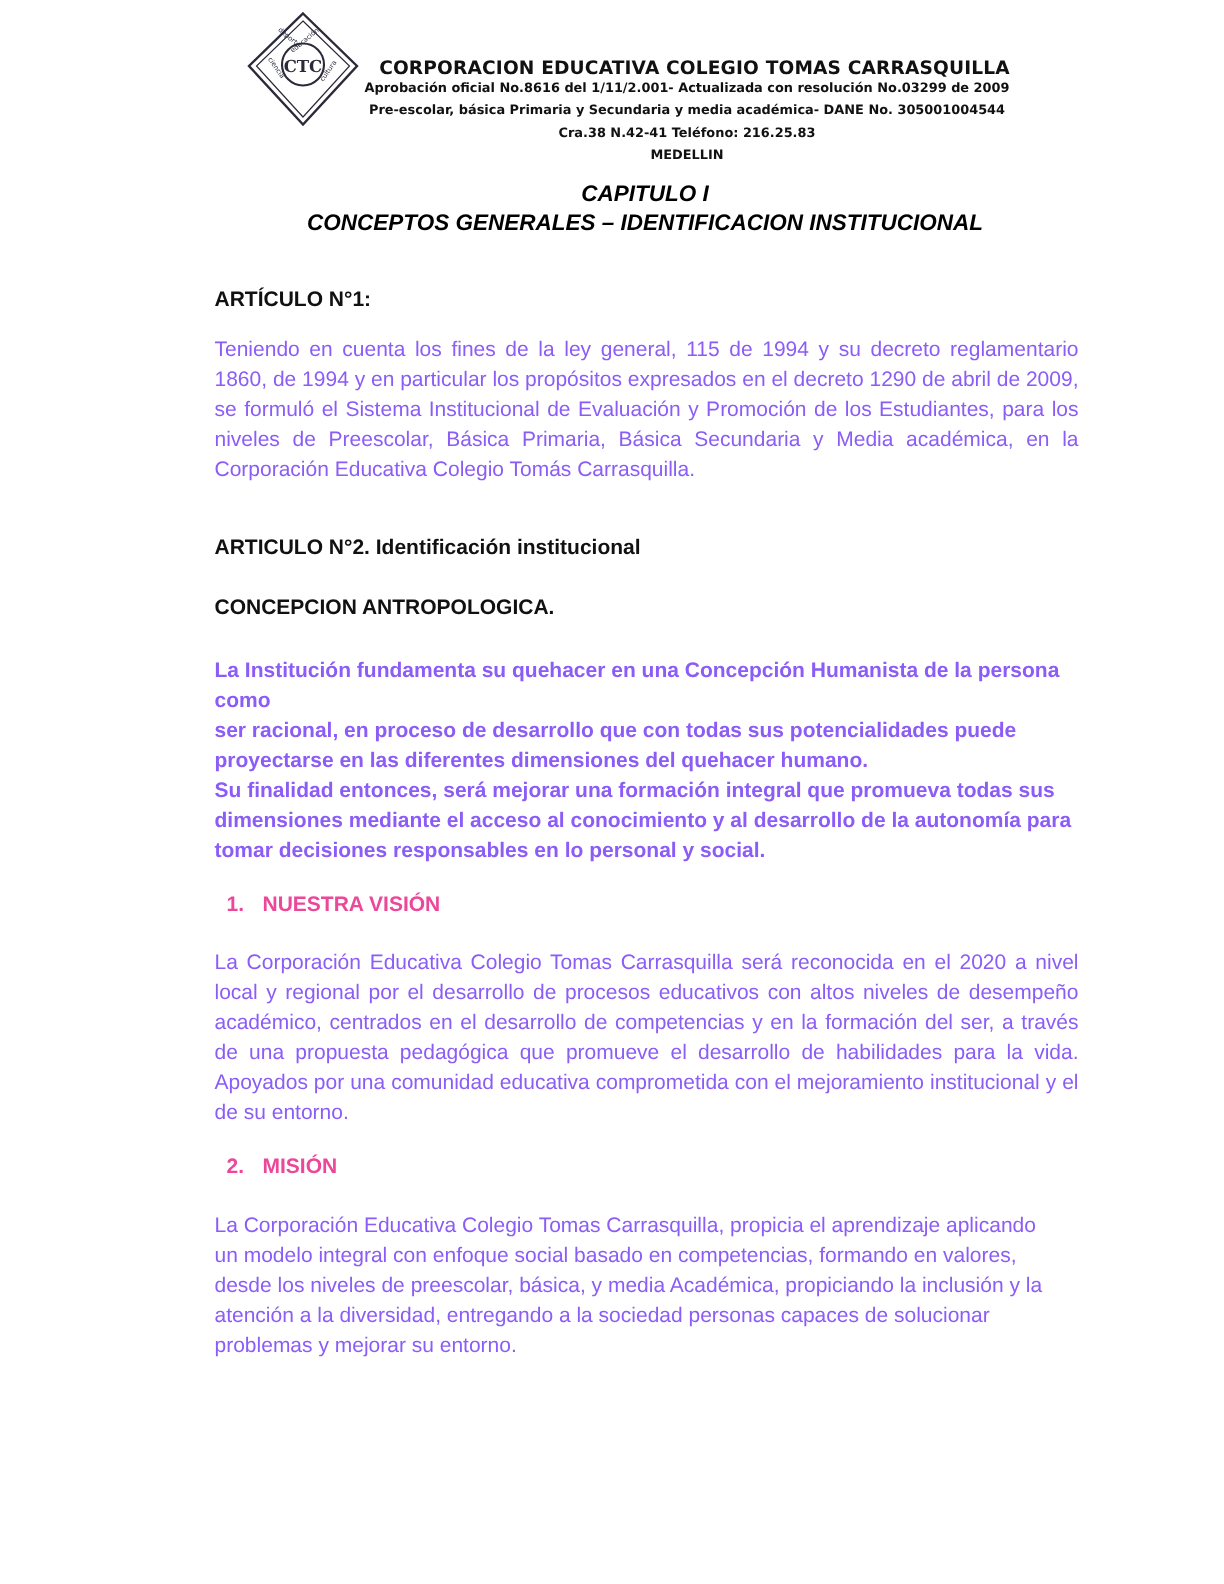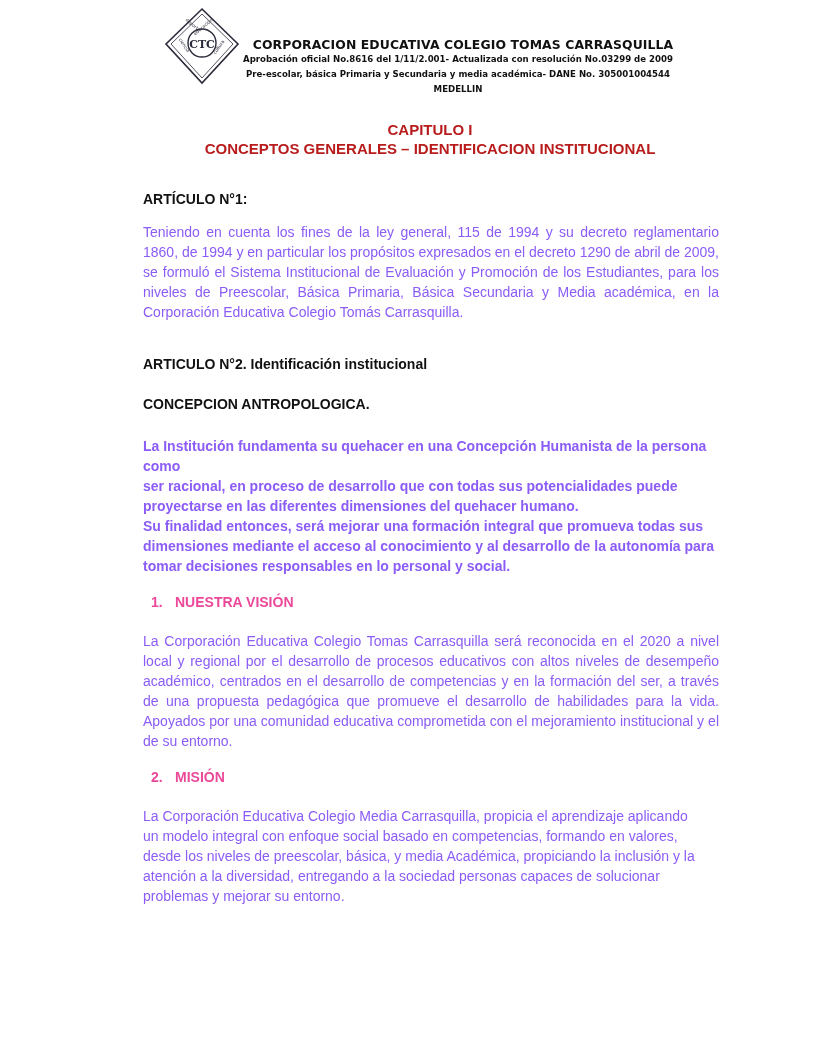--- a/index.html
+++ b/index.html
@@ -62,21 +62,22 @@
     
     .chapter {
       position: absolute;
       left: 140px;
       top: 120px;
       width: 580px;
       text-align: center;
       font-weight: bold;
       font-size: 15px;
       line-height: 19px;
-      color: #b91c1c;
+      color: #000000;
+      font-style: italic;
     }
     
     .content {
       position: absolute;
       left: 143px;
       top: 190px;
       width: 576px;
     }
     .h-art {
       font-weight: bold;
@@ -122,20 +123,21 @@
         <text x="41" y="22" text-anchor="middle" font-family="DejaVu Sans, sans-serif" font-size="4.5" fill="#2a2a3a" transform="rotate(-40 41 22)">educación</text>
         <text x="20" y="40" text-anchor="middle" font-family="DejaVu Sans, sans-serif" font-size="4.5" fill="#2a2a3a" transform="rotate(55 20 40)">ciencia</text>
         <text x="57" y="42" text-anchor="middle" font-family="DejaVu Sans, sans-serif" font-size="4.5" fill="#2a2a3a" transform="rotate(-55 57 42)">cultura</text>
         <text x="29" y="20" text-anchor="middle" font-family="DejaVu Sans, sans-serif" font-size="4.5" fill="#2a2a3a" transform="rotate(40 29 20)">deporte</text>
       </svg>
     </div>
     <div class="lh-text">
       <div class="lh-title">CORPORACION EDUCATIVA COLEGIO TOMAS CARRASQUILLA</div>
       <div class="lh-line">Aprobación  oficial No.8616 del 1/11/2.001- Actualizada  con resolución  No.03299 de 2009</div>
       <div class="lh-line">Pre-escolar,  básica Primaria  y Secundaria  y media académica- DANE No. 305001004544</div>
+      <div class="lh-line">Cra.38 N.42-41 Teléfono:  216.25.83</div>
       <div class="lh-line">MEDELLIN</div>
     </div>
   </div>
 
   <div class="chapter">
     <div>CAPITULO I</div>
     <div>CONCEPTOS GENERALES – IDENTIFICACION INSTITUCIONAL</div>
   </div>
 
   <div class="content">
@@ -158,21 +160,21 @@
 
     <p class="num-head" style="margin-top:17px;">
       <span class="num">1.</span><span>NUESTRA VISIÓN</span>
     </p>
     <p class="para justify" style="margin-top:20px;">La Corporación Educativa Colegio Tomas Carrasquilla será reconocida en el 2020 a nivel local y regional por el desarrollo de procesos educativos con altos niveles de desempeño académico, centrados en el desarrollo de competencias y en la formación del ser, a través de una propuesta pedagógica que promueve el desarrollo de habilidades para la vida. Apoyados por una comunidad educativa comprometida con el mejoramiento institucional y el de su entorno.</p>
 
     <p class="num-head" style="margin-top:17px;">
       <span class="num">2.</span><span>MISIÓN</span>
     </p>
     <div style="margin-top:20px;">
-      <div class="para">La Corporación Educativa Colegio Media Carrasquilla, propicia el aprendizaje aplicando</div>
+      <div class="para">La Corporación Educativa Colegio Tomas Carrasquilla, propicia el aprendizaje aplicando</div>
       <div class="para">un modelo integral con enfoque social basado en competencias, formando en valores,</div>
       <div class="para">desde los niveles de preescolar, básica, y media Académica, propiciando la inclusión y la</div>
       <div class="para">atención a la diversidad, entregando a la sociedad personas capaces de solucionar</div>
       <div class="para">problemas y mejorar su entorno.</div>
     </div>
 
   </div>
 </div>
 
 </body></html>

